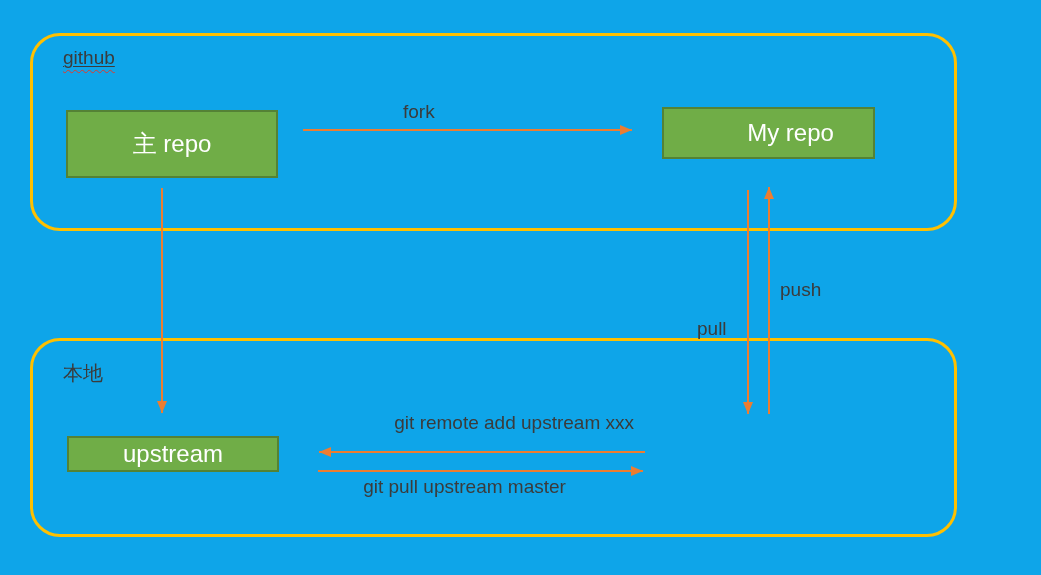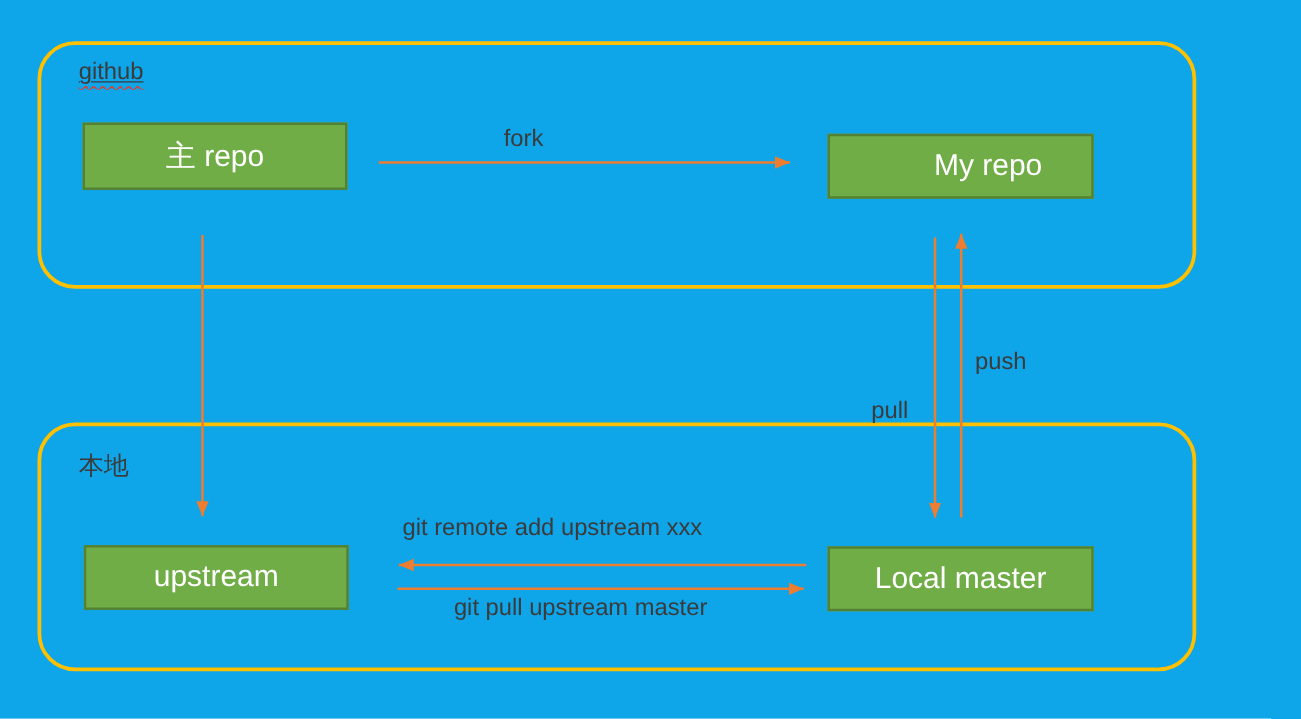--- a/index.html
+++ b/index.html
@@ -52,36 +52,36 @@
     box-sizing: border-box;
     background: var(--node-fill, #70AD47);
     border: 2px solid var(--node-border, #548235);
     color: var(--node-text, #ffffff);
     font-size: 24px;
     display: flex;
     align-items: center;
     justify-content: center;
     white-space: nowrap;
   }
-  .node-main-repo    { left: 66px;  top: 98px; width: 212px; height: 54px; }
+  .node-main-repo    { left: 66px;  top: 110px; width: 212px; height: 68px; }
   .node-my-repo      { left: 662px; top: 107px; width: 213px; height: 52px; padding-left: 44px; }
-  .node-upstream     { left: 67px;  top: 436px; width: 212px; height: 52px; }
+  .node-upstream     { left: 67px;  top: 436px; width: 212px; height: 36px; }
   .node-local-master { left: 662px; top: 437px; width: 213px; height: 52px; }
 
   .edge-label {
     position: absolute;
     color: var(--label-text, #3b3b3b);
     font-size: 19px;
     line-height: 21px;
     white-space: nowrap;
   }
   .lbl-fork          { left: 403px; top: 101px; width: 120px; text-align: left; }
   .lbl-pull          { left: 697px; top: 283px; margin-top: 35px; }
   .lbl-push          { left: 780px; top: 279px; }
-  .lbl-remote-add    { left: 322px; top: 412px; width: 312px; text-align: left; }
+  .lbl-remote-add    { left: 322px; top: 412px; width: 312px; text-align: right; }
   .lbl-pull-upstream { left: 322px; top: 476px; width: 285px; text-align: center; }
 
   .arrow-layer {
     position: absolute;
     left: 0; top: 0;
     width: 1041px; height: 575px;
     pointer-events: none;
   }
   .arrow-line {
     stroke: var(--arrow, #ED7D31);
@@ -113,21 +113,20 @@
     <line class="arrow-line" x1="162" y1="188" x2="162" y2="413" marker-end="url(#ah)"></line>
     <line class="arrow-line" x1="748" y1="190" x2="748" y2="414" marker-end="url(#ah)"></line>
     <line class="arrow-line" x1="769" y1="414" x2="769" y2="187" marker-end="url(#ah)"></line>
     <line class="arrow-line" x1="645" y1="452" x2="319" y2="452" marker-end="url(#ah)"></line>
     <line class="arrow-line" x1="318" y1="471" x2="643" y2="471" marker-end="url(#ah)"></line>
   </svg>
 
   <div class="node node-main-repo">主 repo</div>
   <div class="node node-my-repo">My repo</div>
   <div class="node node-upstream">upstream</div>
-  <div class="node node-local-master">Local master</div>
 
   <div class="edge-label lbl-fork">fork</div>
   <div class="edge-label lbl-pull">pull</div>
   <div class="edge-label lbl-push">push</div>
   <div class="edge-label lbl-remote-add">git remote add upstream xxx</div>
   <div class="edge-label lbl-pull-upstream">git pull upstream master</div>
 
 </div>
 
 </body></html>

